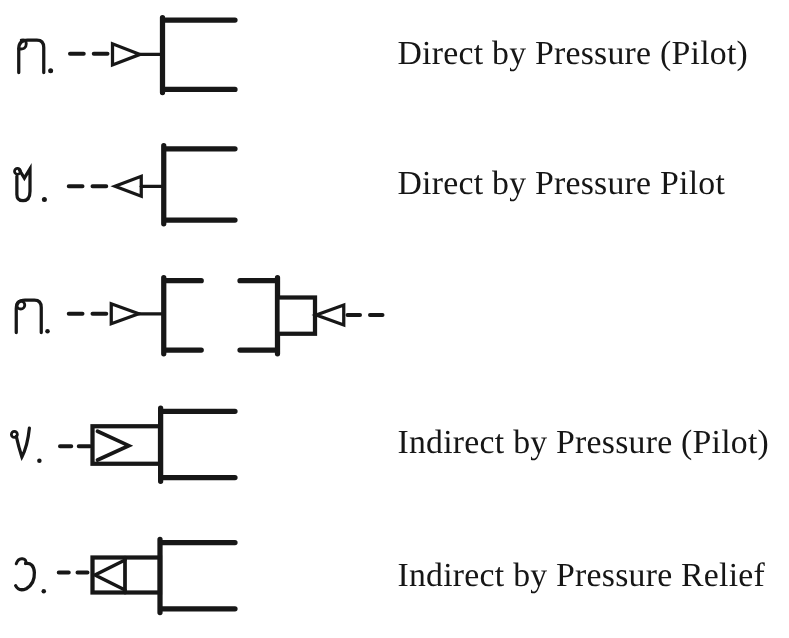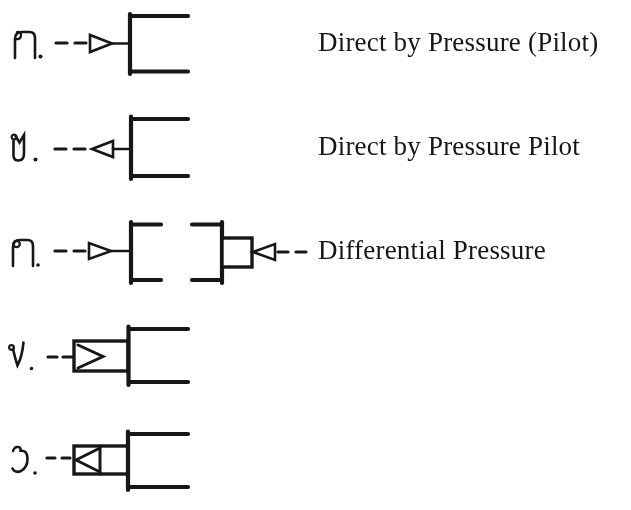--- a/index.html
+++ b/index.html
@@ -102,15 +102,16 @@
       <line class="ink" x1="47" y1="458" x2="73" y2="458" stroke-width="3.2" stroke-dasharray="8 7"></line>
       <rect x="74" y="446" width="54" height="28" fill="#ffffff" stroke="#171717" stroke-width="3.4"></rect>
       <line class="ink" x1="100" y1="446" x2="100" y2="474" stroke-width="3"></line>
       <path class="ink" stroke-width="2.8" stroke-linejoin="miter" d="M100 448 L76 460 L100 472"></path>
       <path class="ink" stroke-width="4.2" stroke-linecap="butt" d="M128 431.5 V490 M128 434 H188 M128 487 H188"></path>
     </g>
   </svg>
 
   <span class="eng-label" style="top:26px">Direct by Pressure (Pilot)</span>
   <span class="eng-label" style="top:130px">Direct by Pressure Pilot</span>
-  <span class="eng-label" style="top:234px">Differential Pressure</span>
+  <span class="eng-label" style="top:337px">Indirect by Pressure (Pilot)</span>
+  <span class="eng-label" style="top:444px">Indirect by Pressure Relief</span>
 
 </div>
 
 </body></html>

